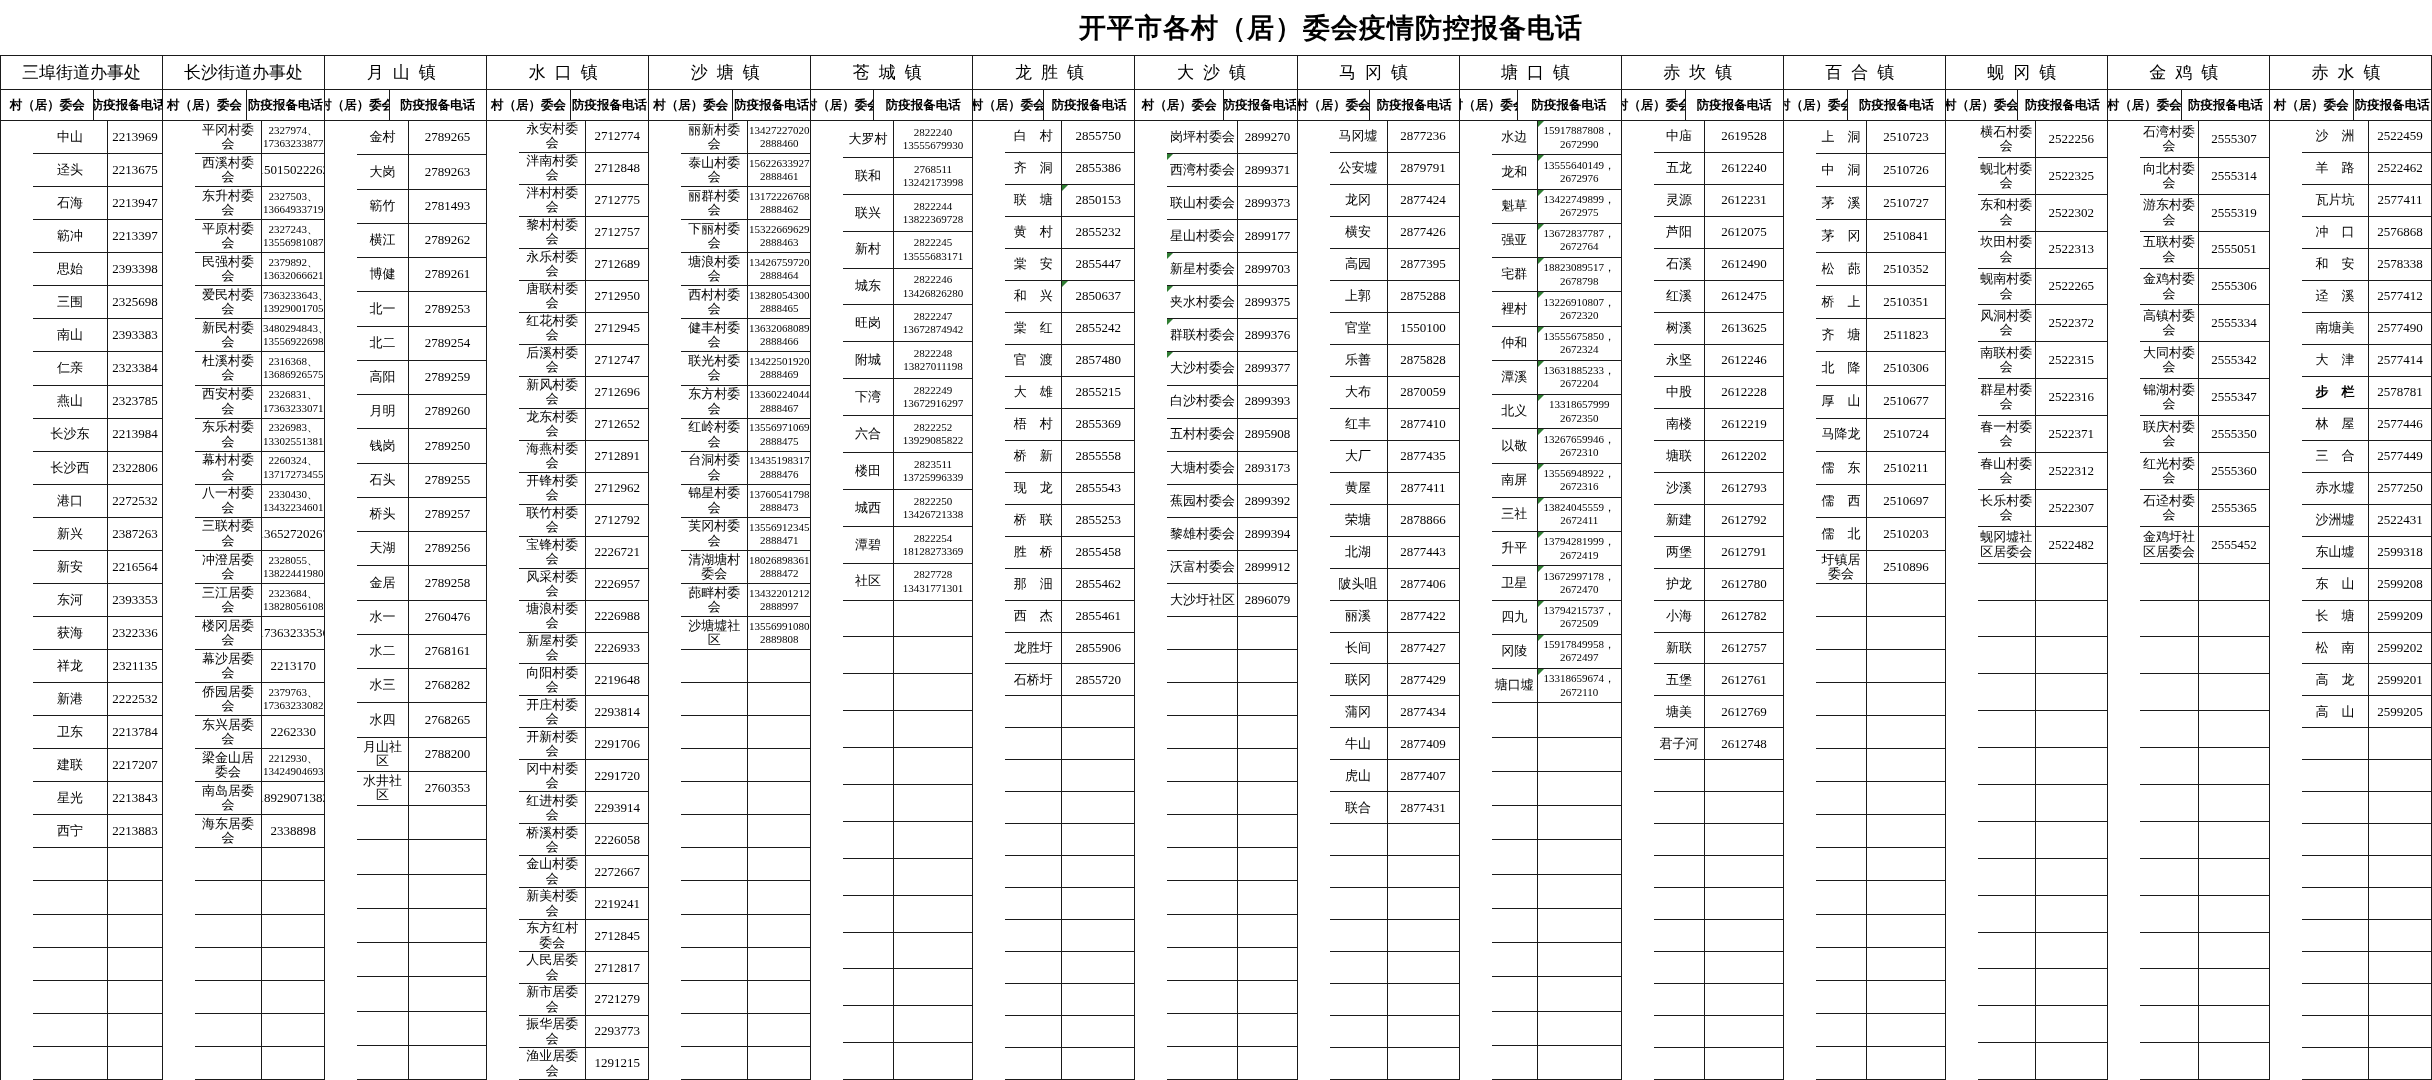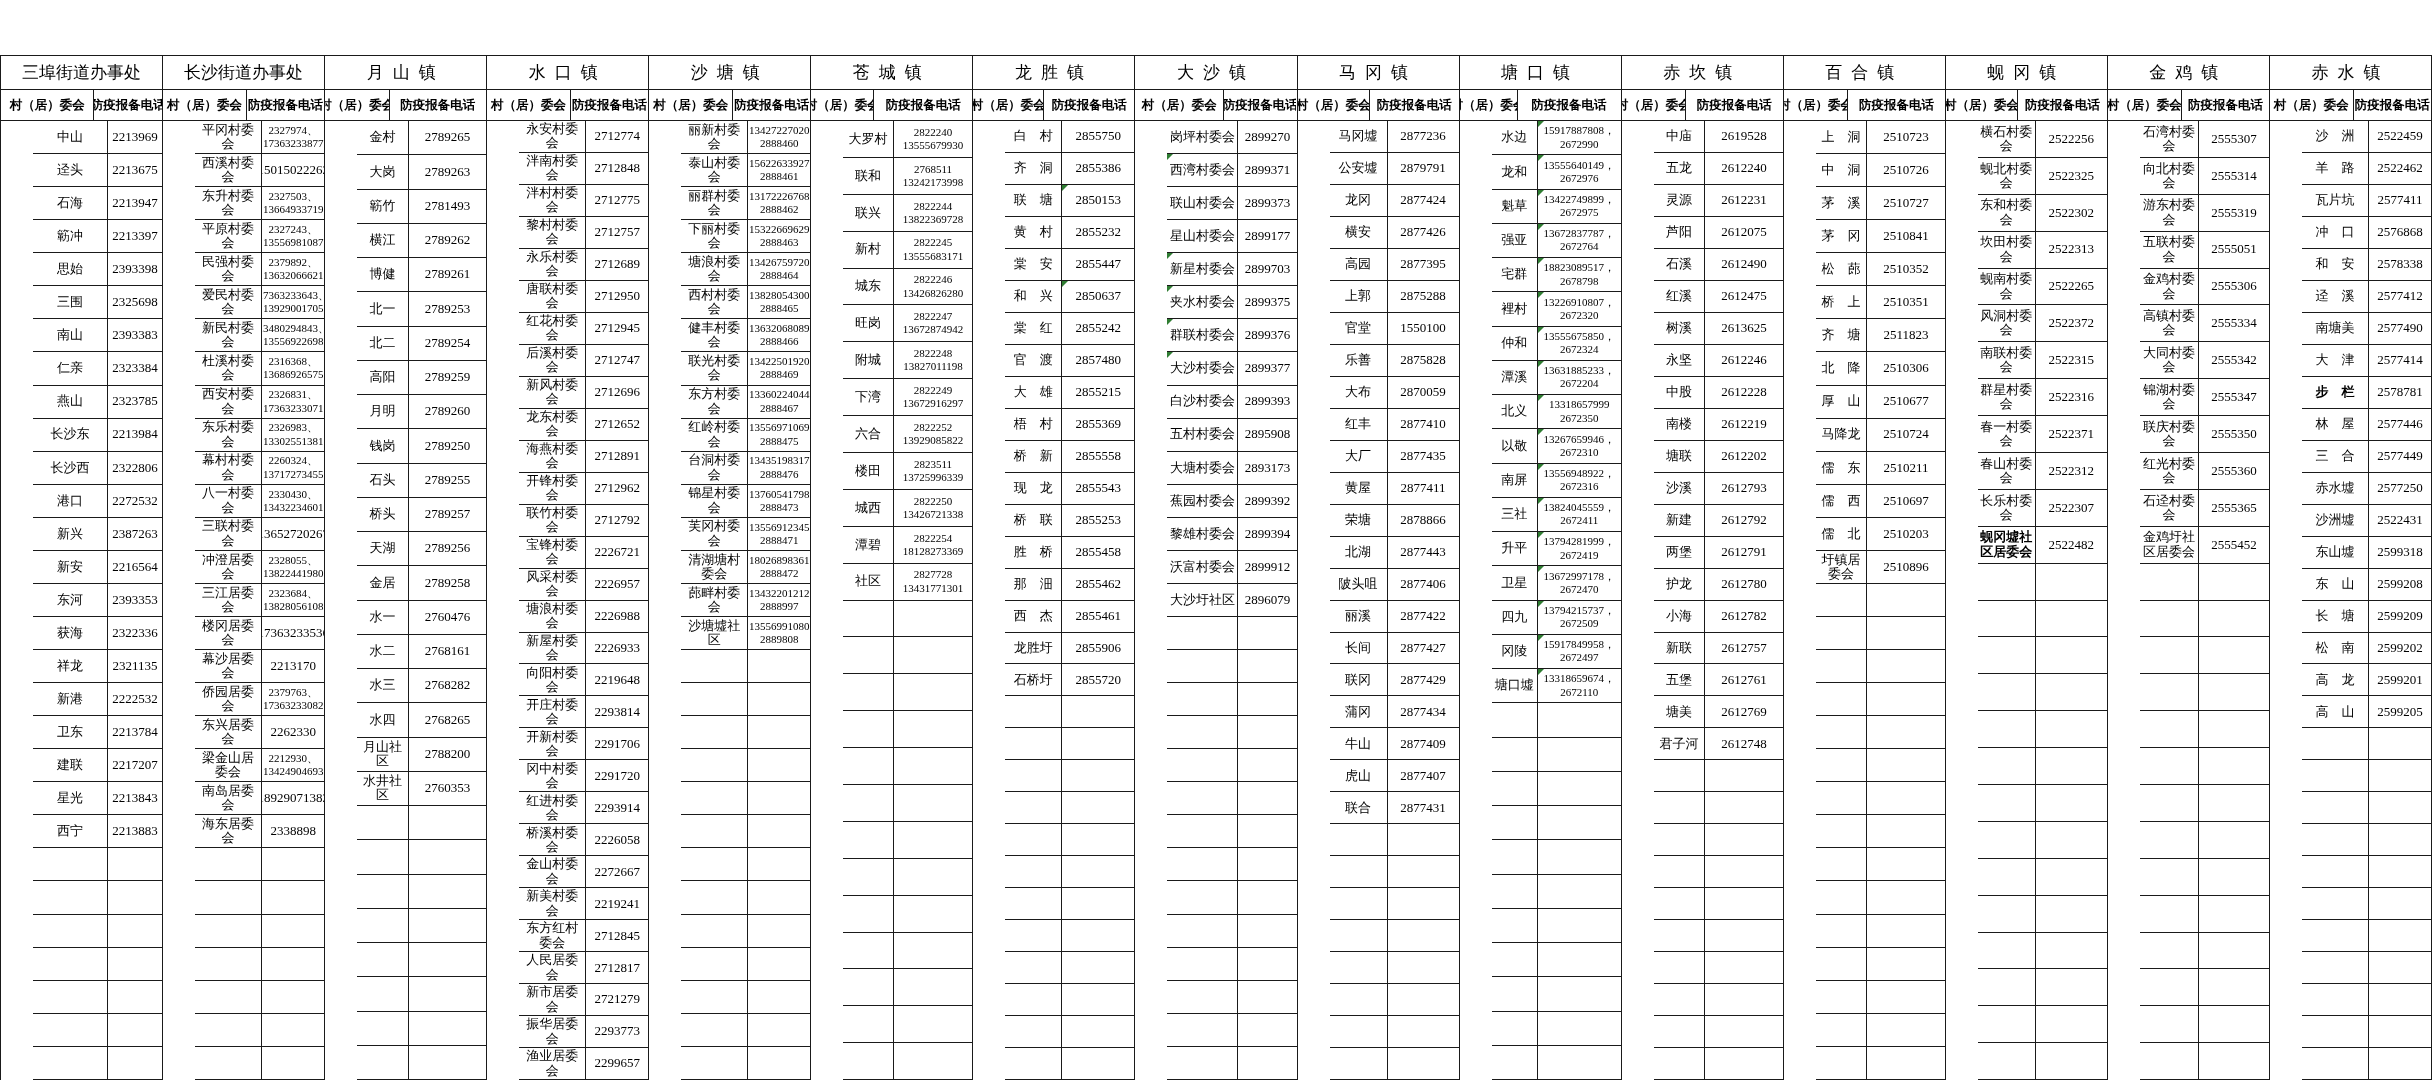--- a/index.html
+++ b/index.html
@@ -24,20 +24,23 @@
   .name-cell{font-size:13px;line-height:1.1;}
   .phone-cell{font-size:13px;line-height:1.1;white-space:pre-line;}
   .phone-cell.two{font-size:11px;line-height:1.2;}
   .marker{position:absolute;top:0;left:0;width:0;height:0;
           border-top:6px solid #2f7d32;border-right:6px solid transparent;}
 </style>
 </head>
 <body>
 
 <div class="page">
+  <div class="title-bar">
+    <div class="page-title">开平市各村（居）委会疫情防控报备电话</div>
+  </div>
   <div class="grid">
       <div class="section">
         <div class="town-hdr">三埠街道办事处</div>
         <div class="cols-hdr">
           <div class="cell c1" style="width: 58%;">村（居）委会</div>
           <div class="cell" style="width: 42%;">防疫报备电话</div>
         </div>
         <div class="rows">
           <div class="row">
             <div class="cell c1 name-cell" style="width: 58%;">中山</div>
@@ -536,21 +539,21 @@
           <div class="row">
             <div class="cell c1 name-cell" style="width: 52%;">新市居委会</div>
             <div class="cell phone-cell" style="width: 48%;">2721279</div>
           </div>
           <div class="row">
             <div class="cell c1 name-cell" style="width: 52%;">振华居委会</div>
             <div class="cell phone-cell" style="width: 48%;">2293773</div>
           </div>
           <div class="row">
             <div class="cell c1 name-cell" style="width: 52%;">渔业居委会</div>
-            <div class="cell phone-cell" style="width: 48%;">2299657</div>
+            <div class="cell phone-cell" style="width: 48%;">1291215</div>
           </div>
         </div>
       </div>
       <div class="section">
         <div class="town-hdr" style="letter-spacing: 9px;">沙塘镇</div>
         <div class="cols-hdr">
           <div class="cell c1" style="width: 52%;">村（居）委会</div>
           <div class="cell" style="width: 48%;">防疫报备电话</div>
         </div>
         <div class="rows">
@@ -1634,21 +1637,21 @@
           </div>
           <div class="row">
             <div class="cell c1 name-cell" style="width: 45%;">春山村委会</div>
             <div class="cell phone-cell" style="width: 55%;">2522312</div>
           </div>
           <div class="row">
             <div class="cell c1 name-cell" style="width: 45%;">长乐村委会</div>
             <div class="cell phone-cell" style="width: 55%;">2522307</div>
           </div>
           <div class="row">
-            <div class="cell c1 name-cell" style="width: 45%; font-weight: bold;">蚬冈墟社区居委会</div>
+            <div class="cell c1 name-cell" style="width: 45%;">蚬冈墟社区居委会</div>
             <div class="cell phone-cell" style="width: 55%;">2522482</div>
           </div>
           <div class="row">
             <div class="cell c1" style="width: 45%;"></div>
             <div class="cell" style="width: 55%;"></div>
           </div>
           <div class="row">
             <div class="cell c1" style="width: 45%;"></div>
             <div class="cell" style="width: 55%;"></div>
           </div>

